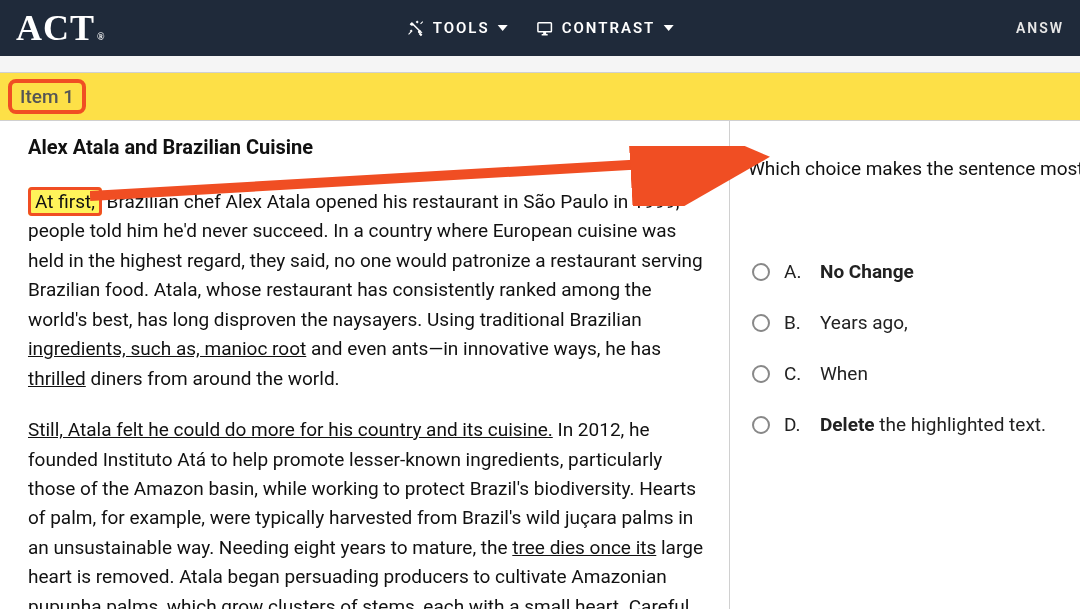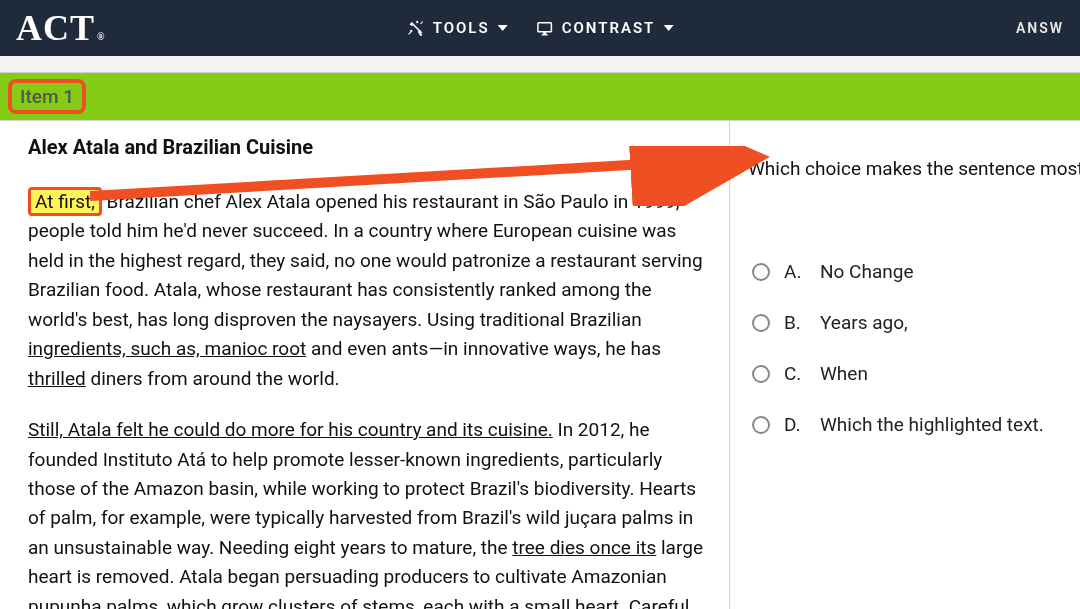--- a/index.html
+++ b/index.html
@@ -6,34 +6,34 @@
   html, body { width: 1080px; height: 609px; overflow: hidden; font-family: -apple-system, BlinkMacSystemFont, "Segoe UI", Roboto, Helvetica, Arial, sans-serif; background: #f5f5f5; }
   .topbar { background: #1f2a3a; color: #fff; height: 56px; display: flex; align-items: center; padding: 0 16px; position: relative; }
   .logo { font-family: "Times New Roman", serif; font-weight: 700; font-size: 36px; letter-spacing: 1px; color: #fff; display: flex; align-items: baseline; }
   .logo-a1 { color: #fff; }
   .logo-reg { font-size: 10px; vertical-align: top; margin-left: 2px; }
   .tb-center { position: absolute; left: 50%; transform: translateX(-50%); display: flex; gap: 28px; }
   .tb-btn { display: flex; align-items: center; gap: 8px; color: #fff; font-size: 15px; letter-spacing: 2px; font-weight: 600; cursor: pointer; }
   .tb-btn svg { width: 18px; height: 18px; fill: #fff; }
   .caret { width: 0; height: 0; border-left: 5px solid transparent; border-right: 5px solid transparent; border-top: 6px solid #fff; }
   .tb-right { margin-left: auto; font-size: 14px; letter-spacing: 2px; font-weight: 600; color: #e7e7e7; }
-  .item-bar { background: #84cc16; border-top: 1px solid #d0d0d0; border-bottom: 1px solid #d0d0d0; padding: 6px 8px; margin-top: 16px; }
+  .item-bar { background: #fde047; border-top: 1px solid #d0d0d0; border-bottom: 1px solid #d0d0d0; padding: 6px 8px; margin-top: 16px; }
   .item-label { display: inline-block; font-size: 19px; color: #555; border: 4px solid #f04e23; border-radius: 8px; padding: 2px 8px; font-weight: 500; }
   .content { display: flex; background: #fff; height: calc(609px - 56px - 16px - 46px); }
   .passage { flex: 0 0 730px; padding: 14px 20px 0 28px; border-right: 1px solid #d0d0d0; overflow: hidden; position: relative; }
   .q-side { flex: 1; padding: 36px 0 0 18px; overflow: hidden; }
   .title { font-size: 20px; font-weight: 700; color: #111; margin-bottom: 18px; padding-bottom: 10px; }
   .para { font-size: 19px; line-height: 1.55; color: #111; margin-bottom: 22px; }
   .hl { background: #fff35a; border: 3px solid #f04e23; border-radius: 4px; padding: 0 4px; }
   .ul { text-decoration: underline; }
   .question { font-size: 19px; color: #111; margin-bottom: 80px; white-space: nowrap; }
   .choices { display: flex; flex-direction: column; gap: 28px; padding-left: 4px; }
   .choice { display: flex; align-items: center; gap: 14px; font-size: 19px; color: #222; cursor: pointer; }
   .radio { width: 18px; height: 18px; border: 2px solid #888; border-radius: 50%; flex-shrink: 0; }
-  .choice b { font-weight: 400; }
+  .choice b { font-weight: 700; }
   .choice-letter { min-width: 22px; }
   
   .arrow-wrap { position: absolute; top: 146px; left: 90px; width: 700px; height: 60px; pointer-events: none; z-index: 50; }
 </style>
 </head>
 <body>
 
 <div class="topbar">
   <div class="logo">
     <span class="logo-a1">A</span>
@@ -100,21 +100,21 @@
         <span><b></b><span>Years ago,</span></span>
       </div>
       <div class="choice">
         <span class="radio"></span>
         <span class="choice-letter">C.</span>
         <span><b></b><span>When</span></span>
       </div>
       <div class="choice">
         <span class="radio"></span>
         <span class="choice-letter">D.</span>
-        <span><b>Which</b><span> the highlighted text.</span></span>
+        <span><b>Delete</b><span> the highlighted text.</span></span>
       </div>
     </div>
   </div>
 </div>
 
 <svg class="arrow-wrap" viewBox="0 0 700 60" preserveAspectRatio="none">
   <defs>
     <marker id="arrowhead" markerWidth="14" markerHeight="14" refX="12" refY="7" orient="auto">
       <polygon points="0 0, 14 7, 0 14" fill="#f04e23"></polygon>
     </marker>

